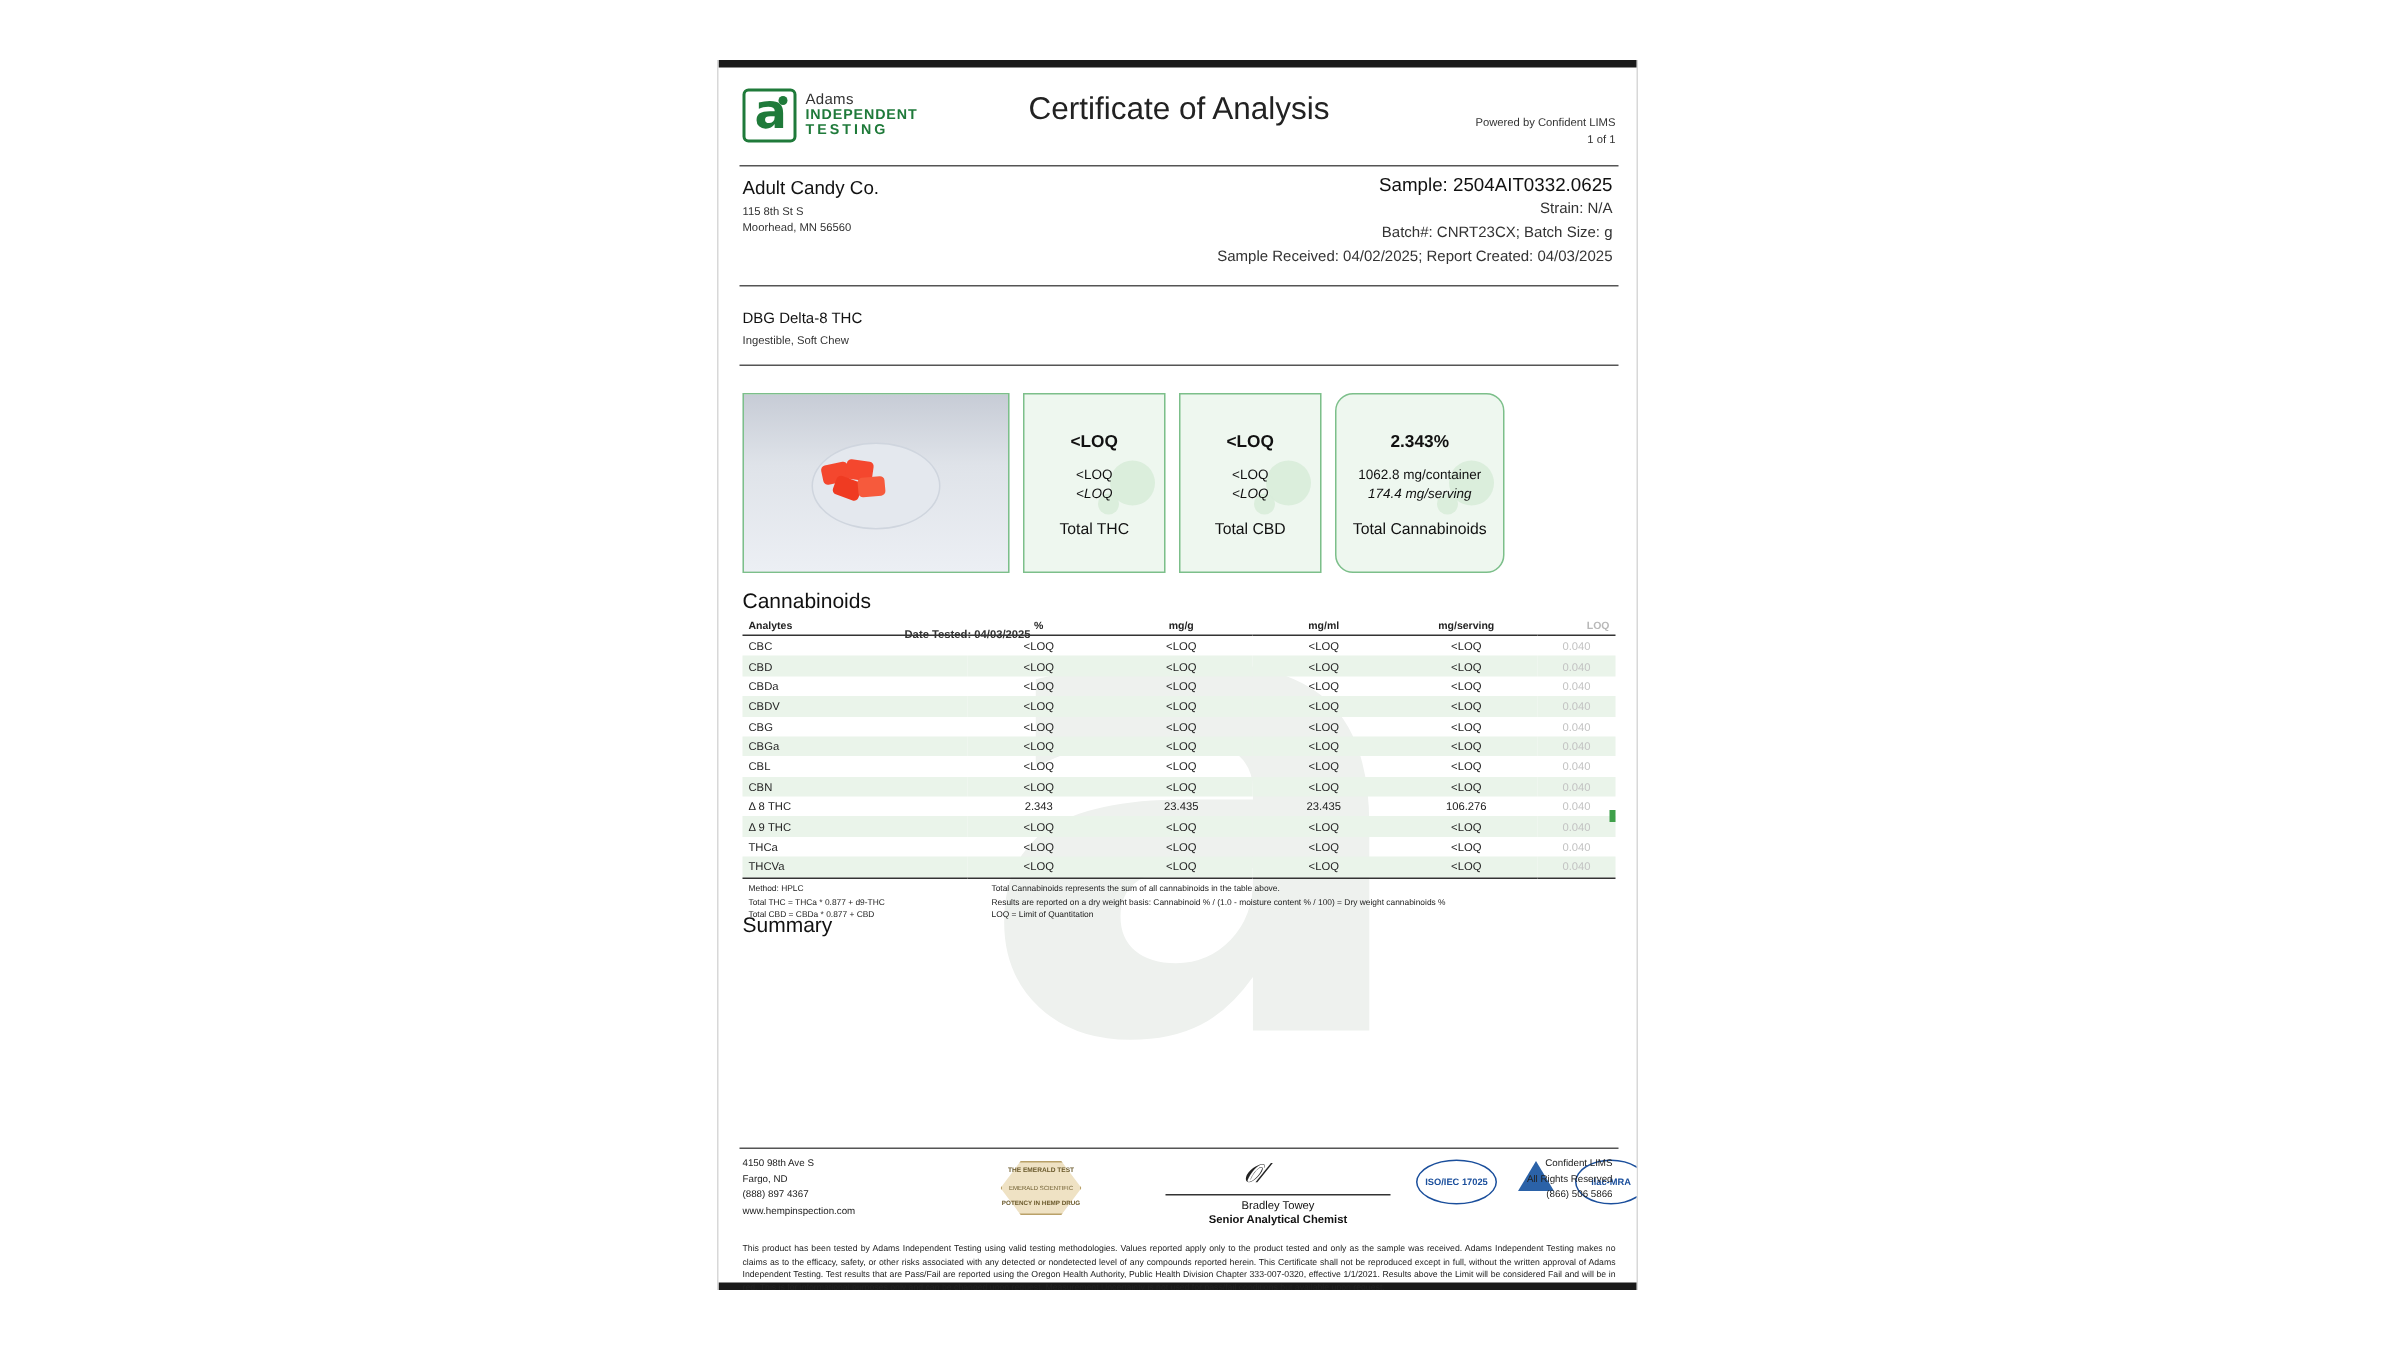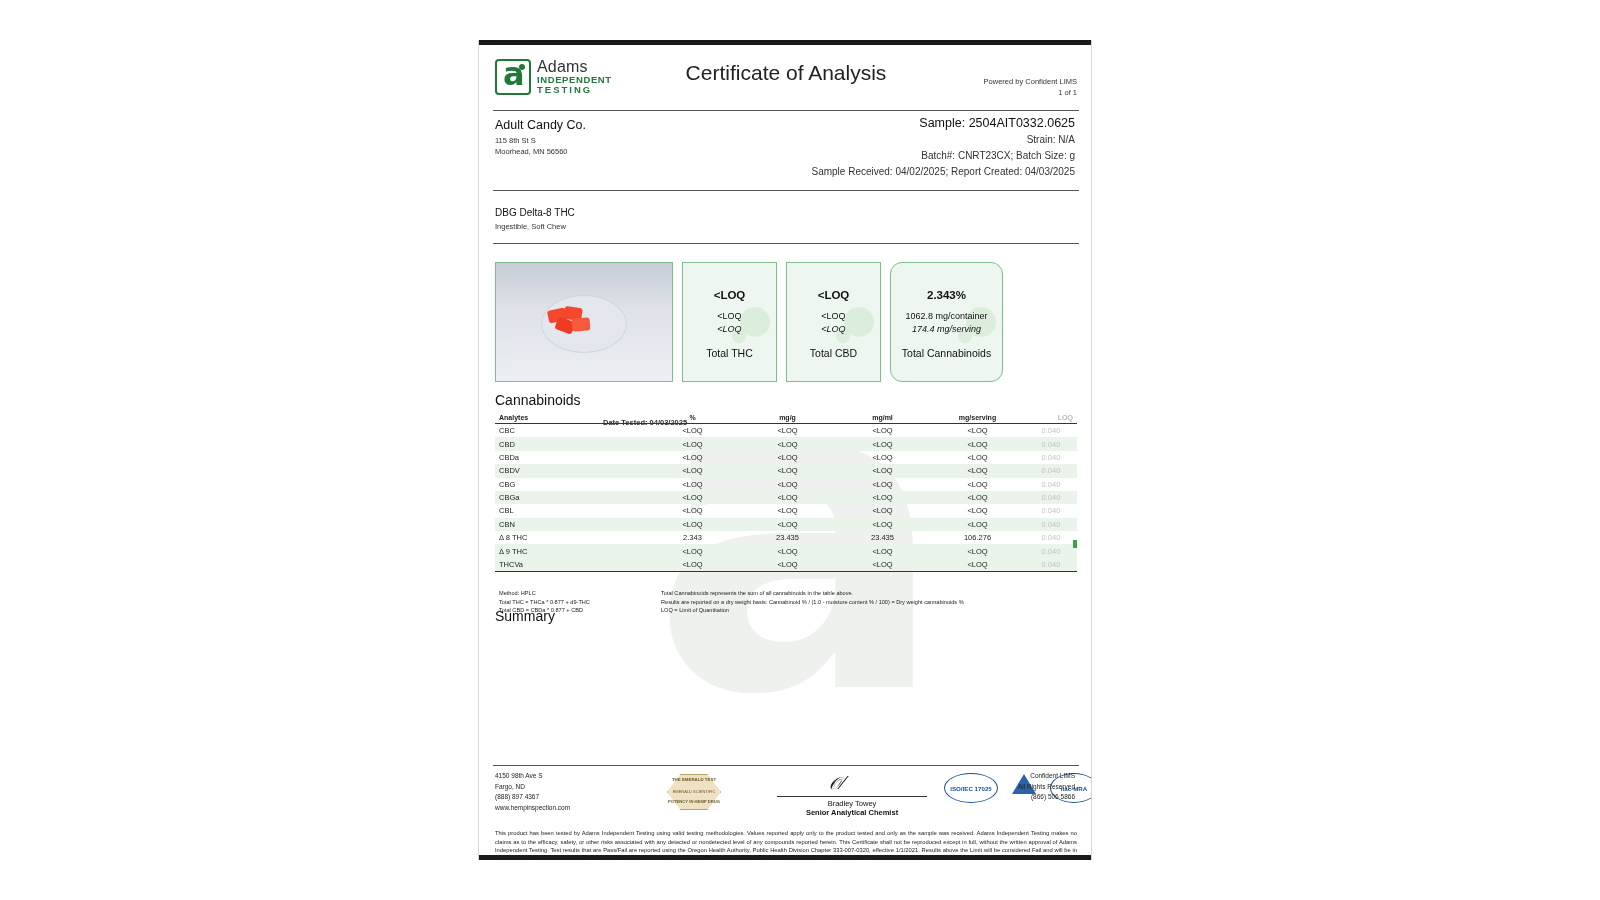--- a/index.html
+++ b/index.html
@@ -61,21 +61,21 @@
     content: "a";
     position: absolute; left: 6px; top: -6px;
     font-family: "DejaVu Sans", sans-serif;
     font-size: 32px; font-weight: 700; color: #1f7a3a;
   }
   .logo-dot {
     position: absolute; right: 4px; top: 3px;
     width: 6px; height: 6px; border-radius: 50%; background: #1f7a3a;
   }
   .logo-text { line-height: 1.05; }
-  .logo-adams { font-size: 16px; color: #333; letter-spacing: .2px; }
+  .logo-adams { font-size: 10px; color: #333; letter-spacing: .2px; }
   .logo-ind {
     font-size: 9.5px; color: #1f7a3a; font-weight: 700; letter-spacing: .6px;
   }
   .logo-test {
     font-size: 9.5px; color: #1f7a3a; font-weight: 700; letter-spacing: 2px;
   }
   .coa-title {
     position: absolute; left: 0; top: 16px; width: 614px;
     text-align: center; font-size: 21px; color: #222;
   }
@@ -395,20 +395,28 @@
             <td class="loq">0.040</td>
           </tr>
           <tr class="alt">
             <td class="left">Δ 9 THC</td>
             <td>&lt;LOQ</td>
             <td>&lt;LOQ</td>
             <td>&lt;LOQ</td>
             <td>&lt;LOQ</td>
             <td class="loq">0.040</td>
           </tr>
+          <tr>
+            <td class="left">THCa</td>
+            <td>&lt;LOQ</td>
+            <td>&lt;LOQ</td>
+            <td>&lt;LOQ</td>
+            <td>&lt;LOQ</td>
+            <td class="loq">0.040</td>
+          </tr>
           <tr class="alt last">
             <td class="left">THCVa</td>
             <td>&lt;LOQ</td>
             <td>&lt;LOQ</td>
             <td>&lt;LOQ</td>
             <td>&lt;LOQ</td>
             <td class="loq">0.040</td>
           </tr>
         </tbody>
     </table>

